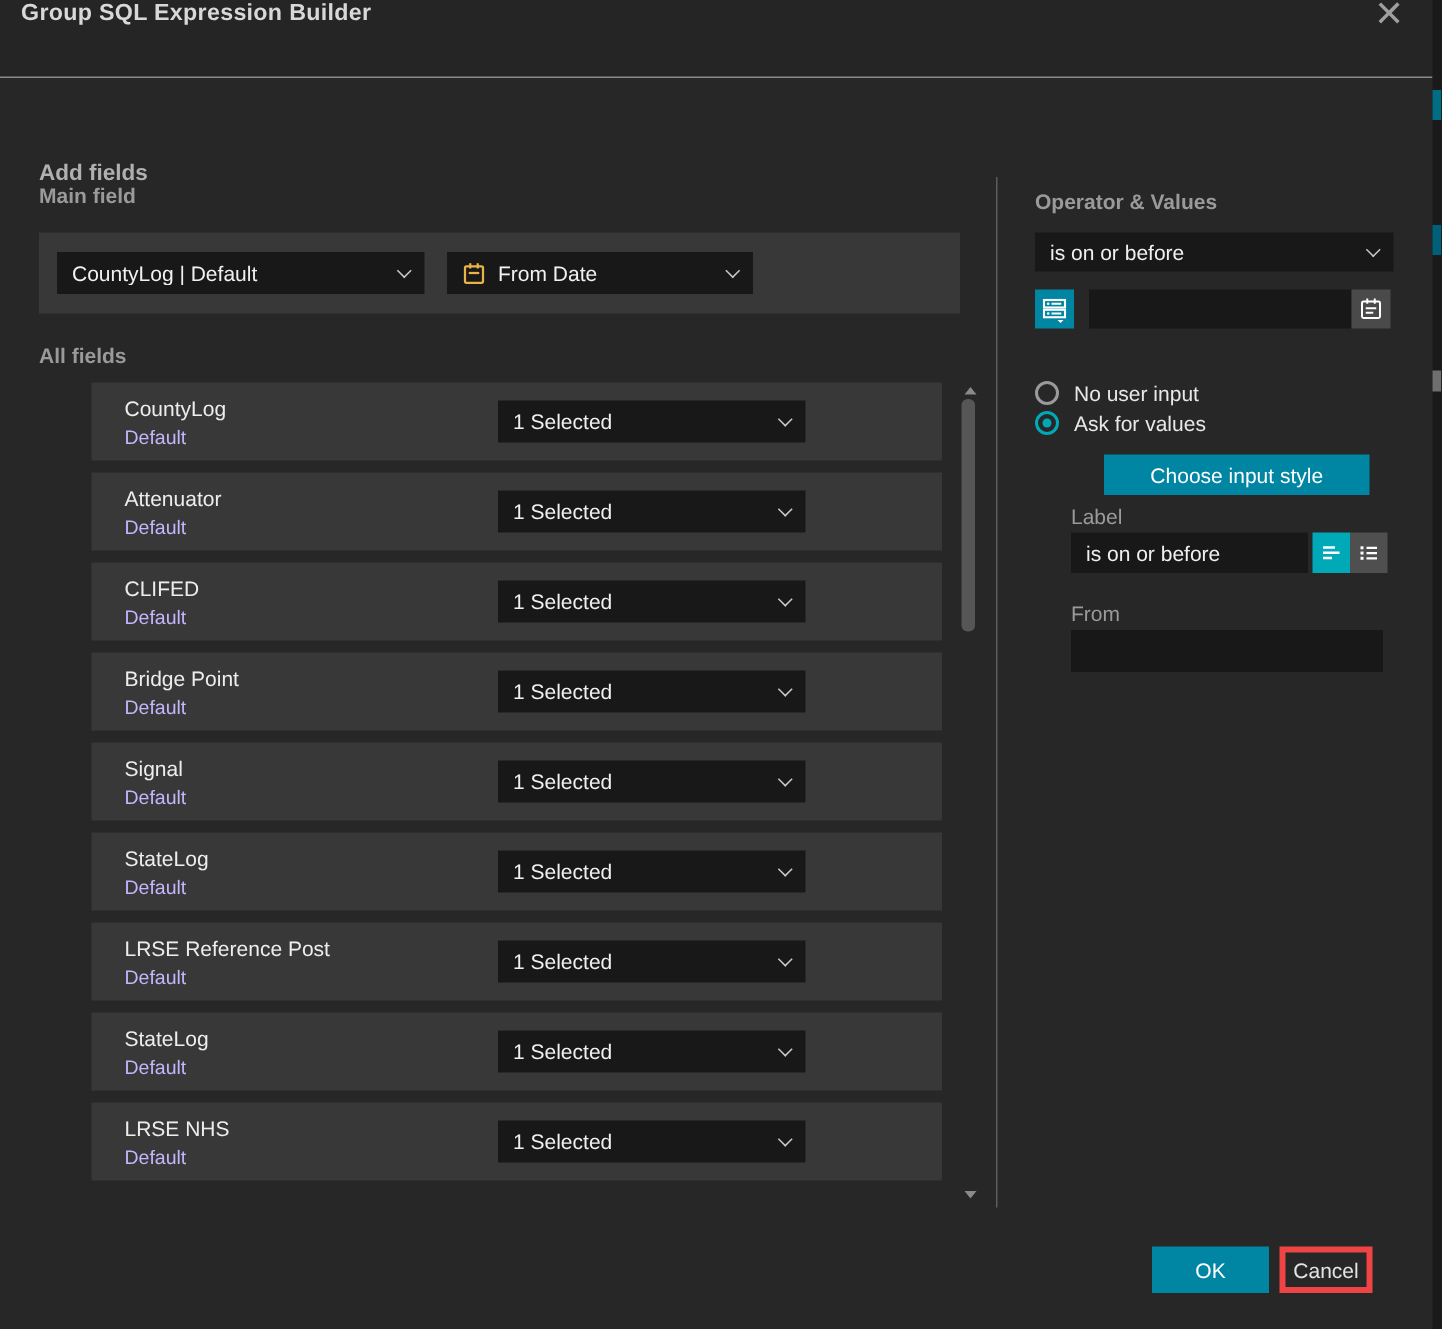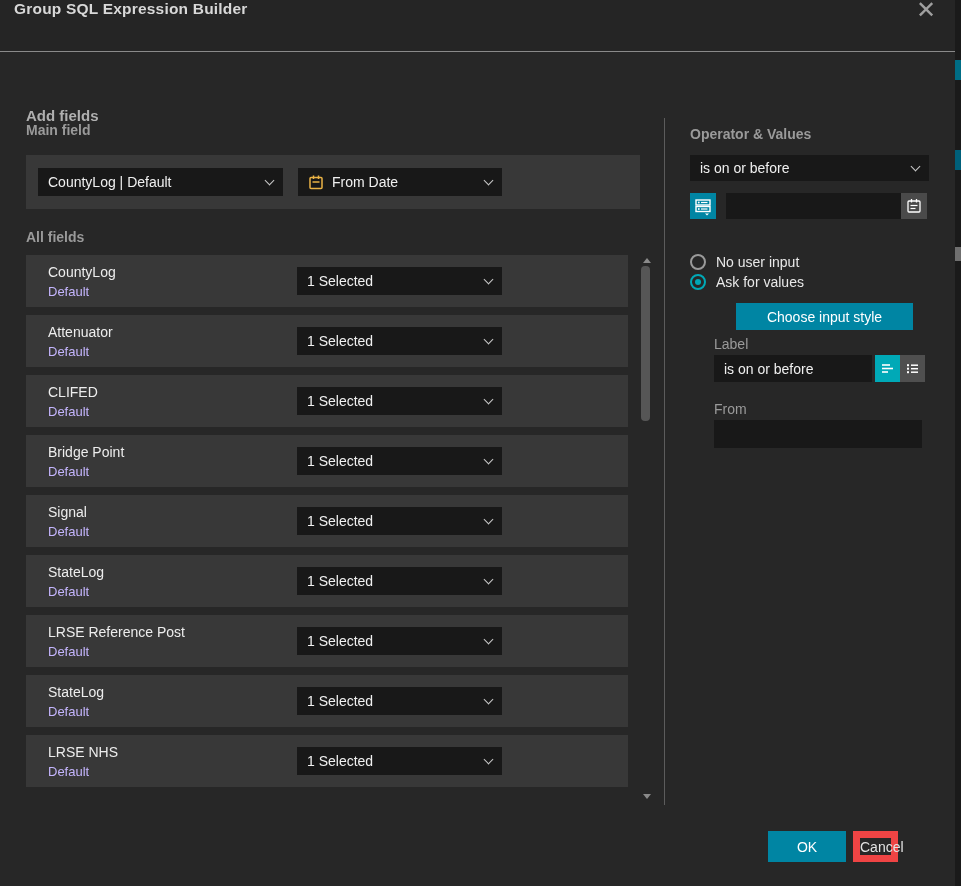--- a/index.html
+++ b/index.html
@@ -53,21 +53,21 @@
     background:var(--field-bg);border:none;outline:none;color:var(--text-primary);
     font-size:14px;font-family:"Liberation Sans",sans-serif;padding:0 10px;
   }
   
   .main-panel{position:absolute;left:26px;top:155px;width:614px;height:54px;background:var(--panel-bg);}
   .main-panel .sel-layer{position:absolute;left:12px;top:13px;width:245px;}
   .main-panel .sel-field{position:absolute;left:272px;top:13px;width:204px;}
   .sel-field .cal-gold{margin-right:8px;flex:none;display:flex;}
   
   .list{position:absolute;left:26px;top:255px;width:602px;}
-  .row{height:52px;background:var(--panel-bg);margin-bottom:8px;position:relative;}
+  .row{height:52px;background:var(--panel-bg);margin-bottom:8px;position:relative;margin-left:35px;}
   .row-name{position:absolute;left:22px;top:9px;font-size:14px;color:#ededed;}
   .row-sub{position:absolute;left:22px;top:29px;font-size:13px;color:#c4b5fd;text-align:center;}
   .row .select{position:absolute;left:271px;top:12px;width:205px;}
   
   .scrollbar{position:absolute;left:640px;top:256px;width:13px;height:545px;}
   .sb-arrow{position:absolute;left:3px;width:0;height:0;border-left:4px solid transparent;border-right:4px solid transparent;}
   .sb-up{top:2px;border-bottom:5px solid #8a8a8a;}
   .sb-down{bottom:2px;border-top:5px solid #8a8a8a;}
   .sb-thumb{position:absolute;left:1px;top:10px;width:9px;height:155px;background:#565656;border-radius:4px;}
   
@@ -106,22 +106,22 @@
   .btn-list{left:900px;top:355px;background:#4f4f4f;}
   .btn-align,.btn-list{position:absolute;width:25px;height:27px;display:flex;align-items:center;justify-content:center;cursor:pointer;}
   .lbl-hint{position:absolute;left:714px;top:401px;font-size:14px;color:var(--text-secondary);}
   .hint-input{position:absolute;left:714px;top:420px;width:208px;height:28px;}
   
   .btn-ok{
     position:absolute;left:768px;top:831px;width:78px;height:31px;background:var(--accent);
     color:#fff;font-size:14px;border:none;font-family:"Liberation Sans",sans-serif;cursor:pointer;
   }
   .btn-cancel{
-    position:absolute;left:853px;top:831px;width:45px;height:31px;background:transparent;
-    color:#e3e3e3;font-size:14px;border:7px solid #ef4444;font-family:"Liberation Sans",sans-serif;cursor:pointer;
+    position:absolute;left:853px;top:831px;width:62px;height:31px;background:transparent;
+    color:#e3e3e3;font-size:14px;border:4px solid #ef4444;font-family:"Liberation Sans",sans-serif;cursor:pointer;
   }
   
   .edge-strip{position:absolute;right:0;top:0;width:6px;height:886px;background:#1a1a1a;}
   .frag{position:absolute;left:0;width:6px;}
   .frag-t1{top:60px;height:20px;background:#006d85;}
   .frag-t2{top:150px;height:20px;background:#00607a;}
   .frag-g1{top:247px;height:14px;background:#6f6f6f;}
 </style>
 </head>
 <body>

